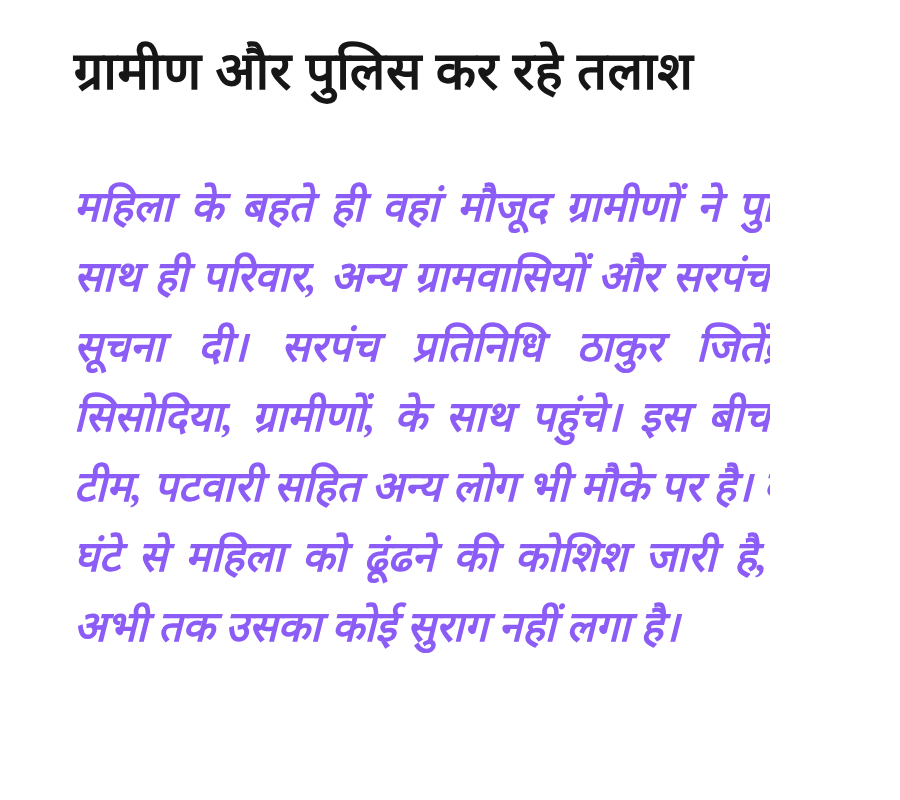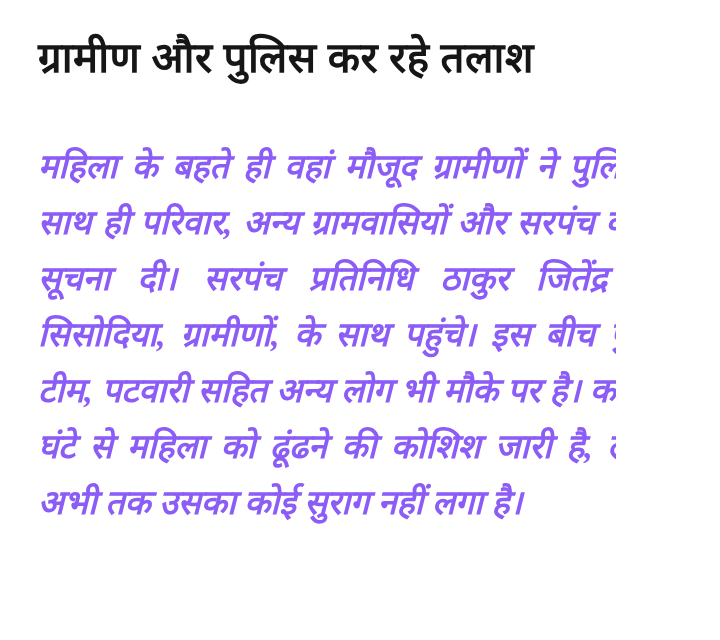--- a/index.html
+++ b/index.html
@@ -7,21 +7,21 @@
     padding: 0;
     background: #ffffff;
   }
   .page {
     position: relative;
     width: 616px;
     height: 640px;
     background: #ffffff;
     overflow: hidden;
     box-sizing: border-box;
-    padding: 30px 36px 0 38px;
+    padding: 30px 36px 0 59px;
     font-family: "Liberation Serif", "DejaVu Serif", serif;
     color: #1b1b1b;
   }
   .headline {
     margin: 0 0 52px 0;
     font-size: 42px;
     line-height: 1.35;
     font-weight: 700;
     letter-spacing: 0.5px;
     color: #161616;

